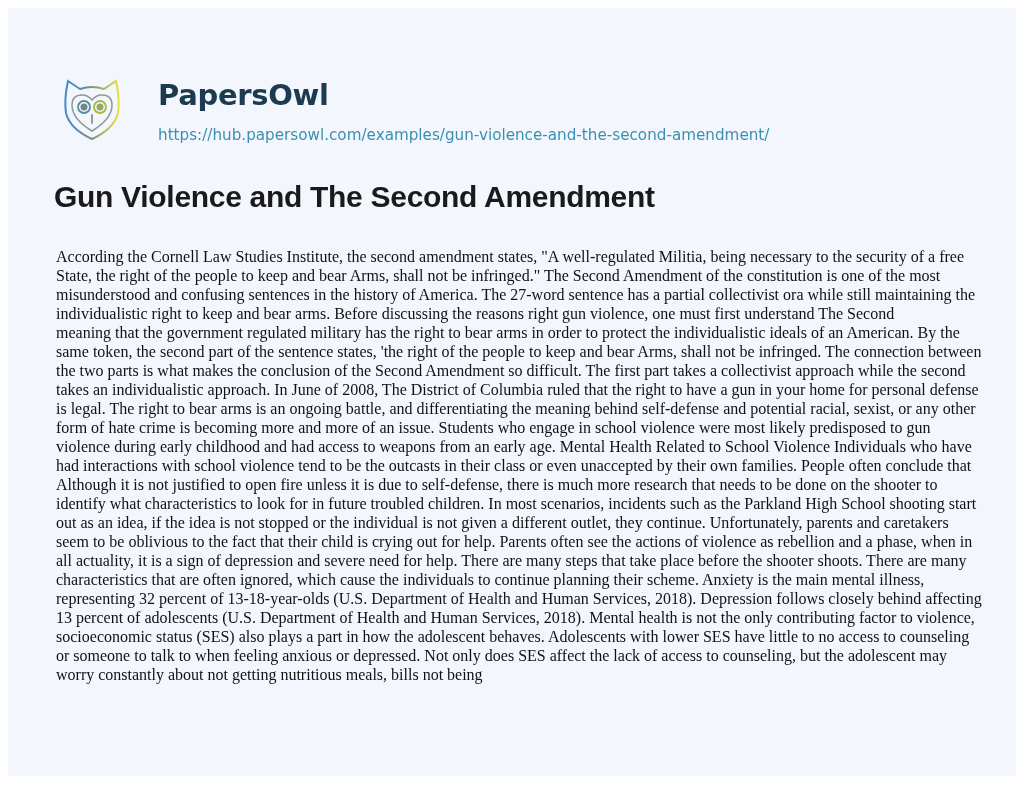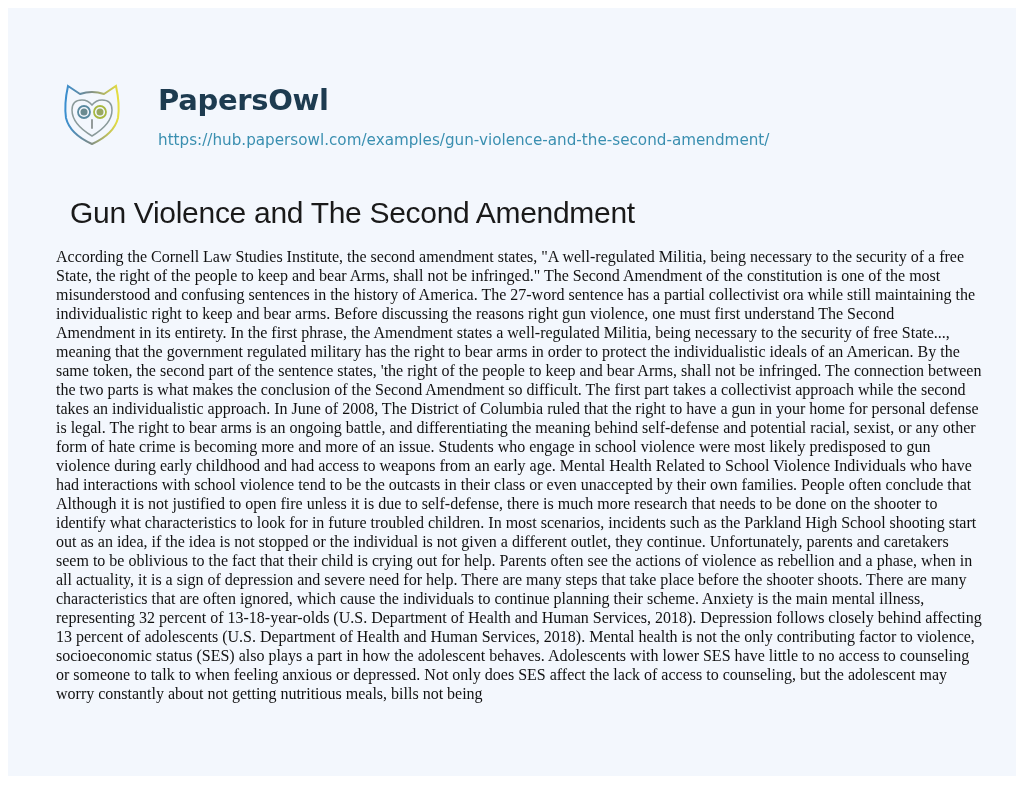--- a/index.html
+++ b/index.html
@@ -20,21 +20,21 @@
     width: 1008px;
     height: 768px;
     background: #f3f7fd;
   }
   .header {
     position: absolute;
     left: 48px;
     top: 62px;
     height: 80px;
     display: flex;
-    align-items: flex-end;
+    align-items: center;
   }
   .logo {
     width: 72px;
     height: 72px;
     margin-top: -2px;
   }
   .brand-block {
     margin-left: 30px;
   }
   .brand-name {
@@ -52,23 +52,23 @@
     color: #3a8fb0;
     line-height: 20px;
     margin-top: 12px;
     text-decoration: none;
     display: block;
   }
   .title {
     position: absolute;
     left: 46px;
     top: 170px;
-    margin: 16px;
+    margin: 0;
     font-family: "Liberation Sans", sans-serif;
-    font-weight: normal;
+    font-weight: bold;
     font-size: 30px;
     color: #1a1a1a;
     letter-spacing: -0.3px;
     line-height: 38px;
   }
   .essay {
     position: absolute;
     left: 48px;
     top: 239px;
     width: 960px;
@@ -114,21 +114,20 @@
     </div>
   </div>
 
   <h1 class="title">Gun Violence and The Second Amendment</h1>
 
   <div class="essay">
     <span class="line">According the Cornell Law Studies Institute, the second amendment states, "A well-regulated Militia, being necessary to the security of a free</span>
     <span class="line">State, the right of the people to keep and bear Arms, shall not be infringed." The Second Amendment of the constitution is one of the most</span>
     <span class="line">misunderstood and confusing sentences in the history of America. The 27-word sentence has a partial collectivist ora while still maintaining the</span>
     <span class="line">individualistic right to keep and bear arms. Before discussing the reasons right gun violence, one must first understand The Second</span>
-    <span class="line">Amendment in its entirety. In the first phrase, the Amendment states a well-regulated Militia, being necessary to the security of free State...,</span>
     <span class="line">meaning that the government regulated military has the right to bear arms in order to protect the individualistic ideals of an American. By the</span>
     <span class="line">same token, the second part of the sentence states, 'the right of the people to keep and bear Arms, shall not be infringed. The connection between</span>
     <span class="line">the two parts is what makes the conclusion of the Second Amendment so difficult. The first part takes a collectivist approach while the second</span>
     <span class="line">takes an individualistic approach. In June of 2008, The District of Columbia ruled that the right to have a gun in your home for personal defense</span>
     <span class="line">is legal. The right to bear arms is an ongoing battle, and differentiating the meaning behind self-defense and potential racial, sexist, or any other</span>
     <span class="line">form of hate crime is becoming more and more of an issue. Students who engage in school violence were most likely predisposed to gun</span>
     <span class="line">violence during early childhood and had access to weapons from an early age. Mental Health Related to School Violence Individuals who have</span>
     <span class="line">had interactions with school violence tend to be the outcasts in their class or even unaccepted by their own families. People often conclude that</span>
     <span class="line">Although it is not justified to open fire unless it is due to self-defense, there is much more research that needs to be done on the shooter to</span>
     <span class="line">identify what characteristics to look for in future troubled children. In most scenarios, incidents such as the Parkland High School shooting start</span>

